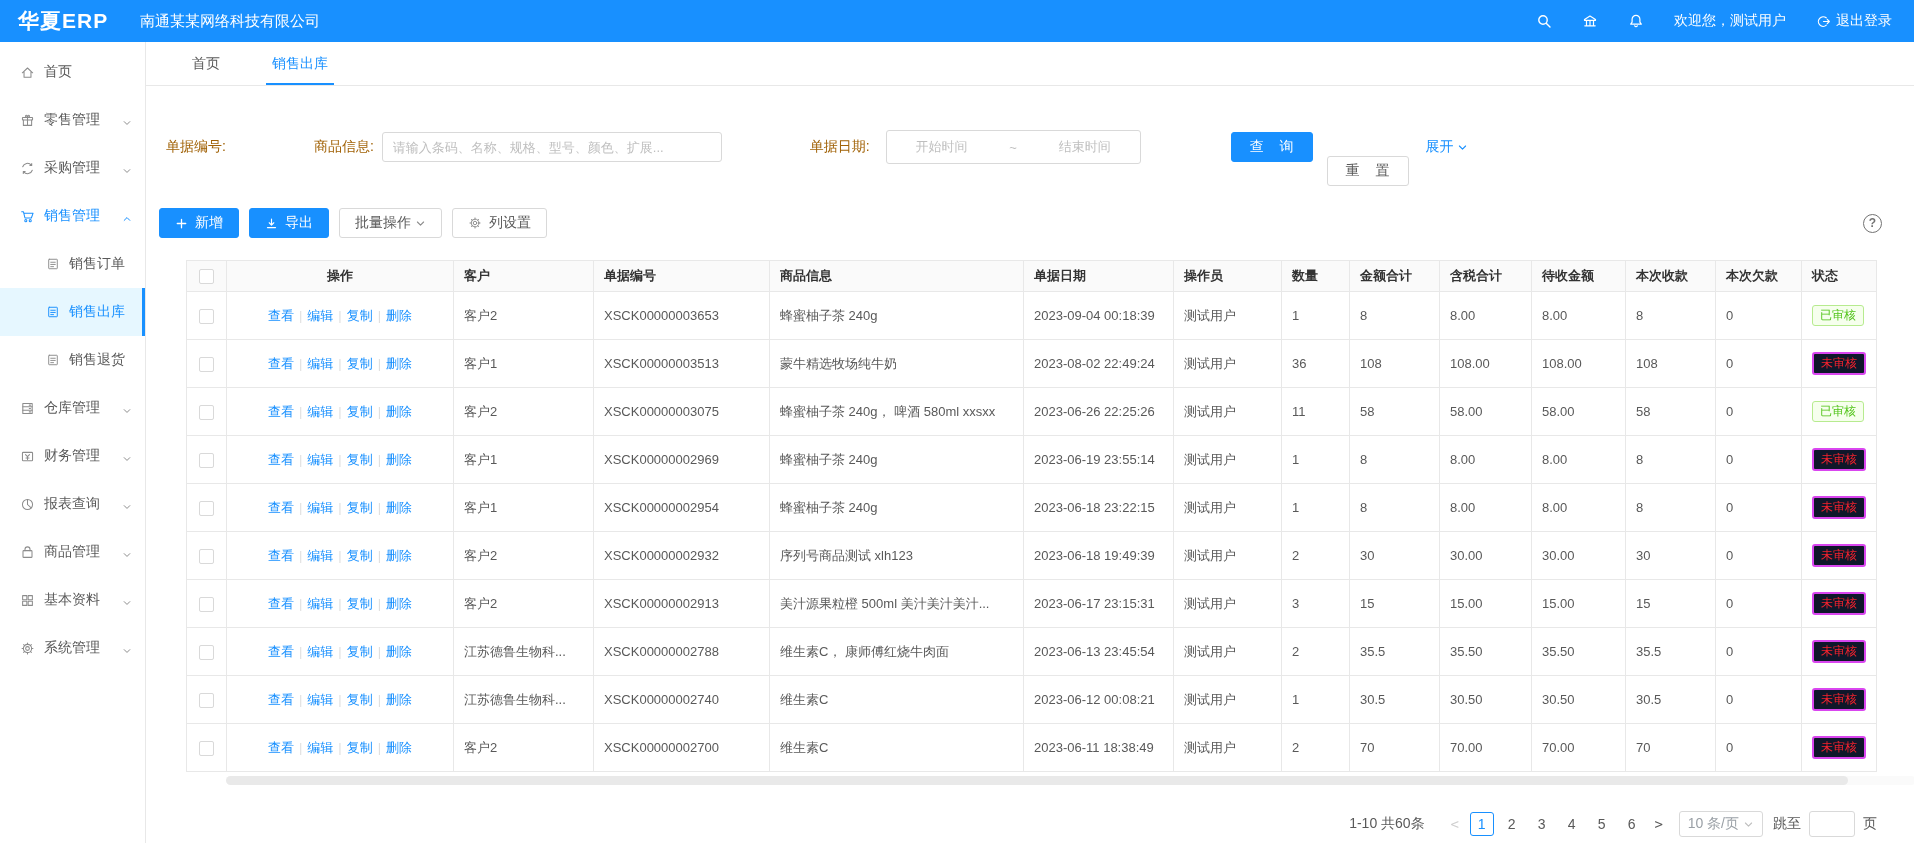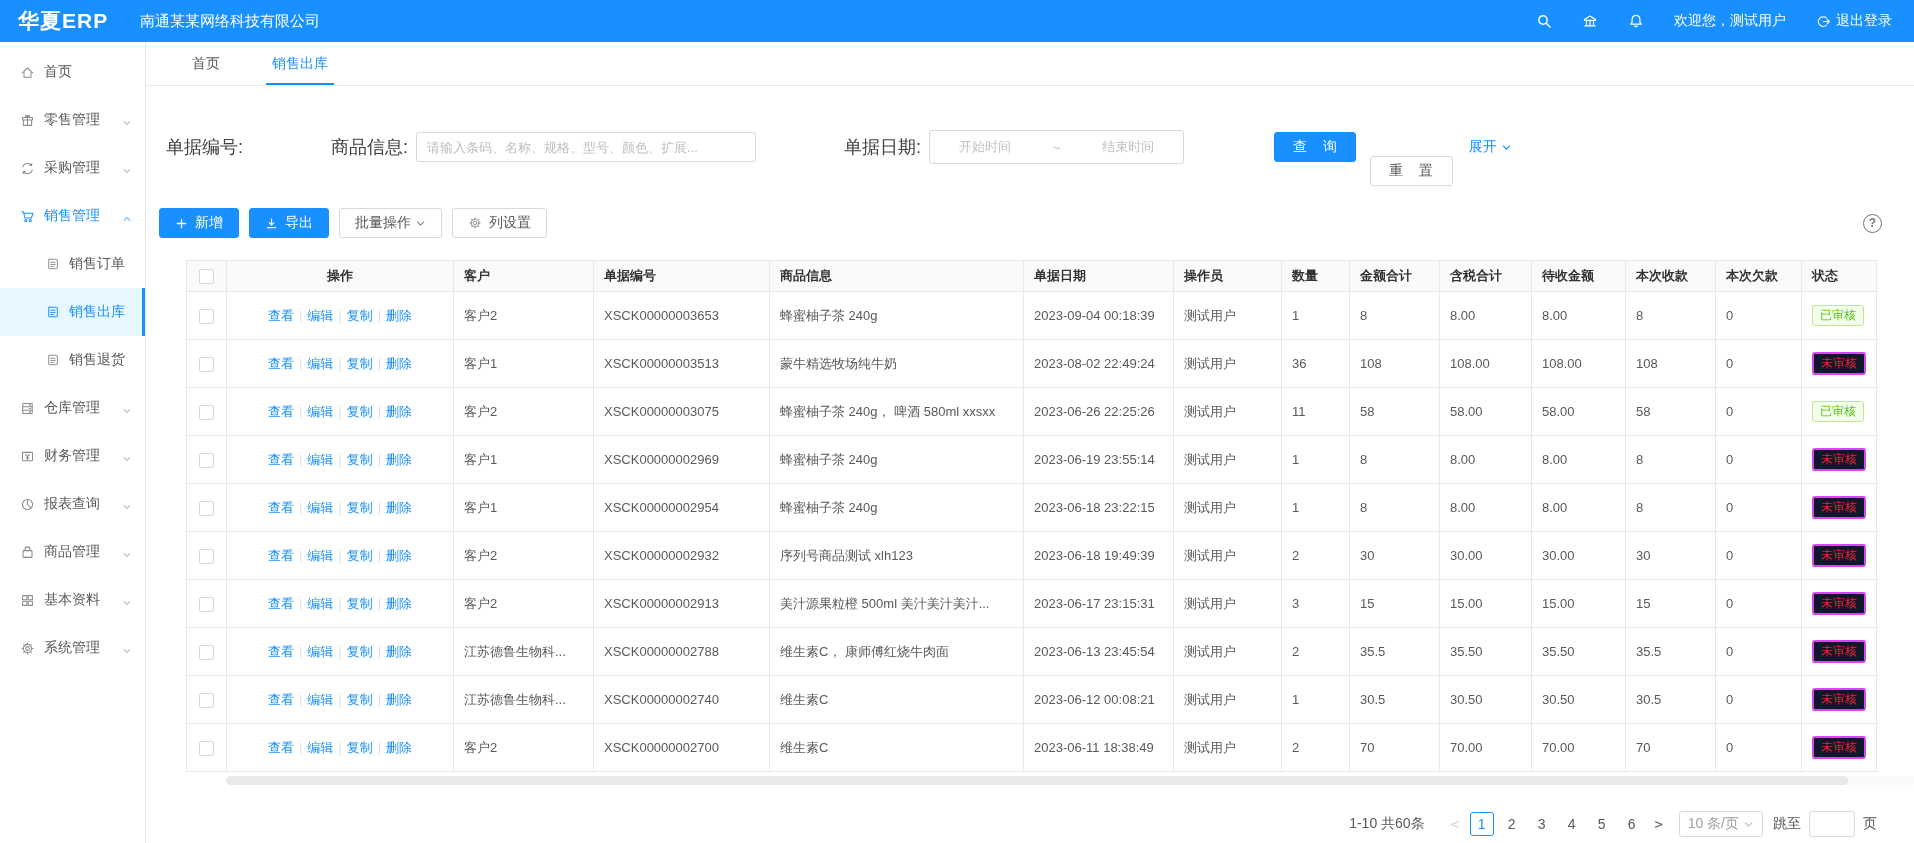--- a/index.html
+++ b/index.html
@@ -38,28 +38,28 @@
   .tabbar { height: 44px; border-bottom: 1px solid #e8e8e8; display: flex; align-items: stretch;
     padding-left: 40px; flex: none; }
   .tab { display: flex; align-items: center; font-size: 14px; color: #595959;
     margin-right: 40px; position: relative; padding: 0 6px; cursor: pointer; }
   .tab.active { color: #1890ff; }
   .tab.active::after { content: ""; position: absolute; left: 0; right: 0; bottom: 0;
     height: 2px; background: #1890ff; }
 
   
   .filter-row { display: flex; align-items: center; padding: 22px 34px 0 20px; }
-  .f-label { font-size: 18px; color: #404040; flex: none; }
+  .f-label { font-size: 14px; color: #a16207; flex: none; }
   .f-input { height: 30px; border: 1px solid #d9d9d9; border-radius: 3px; margin-left: 8px;
     padding: 0 10px; font-size: 13px; color: #595959; outline: none;
     font-family: "Liberation Sans","DejaVu Sans",sans-serif; }
   .f-input::placeholder { color: #bfbfbf; }
   .fg2 { margin-left: 88px; } .fg3 { margin-left: 88px; }
   .date-range { width: 255px; height: 30px; border: 1px solid #d9d9d9; border-radius: 3px;
-    margin-left: 8px; display: flex; align-items: center; justify-content: space-around;
+    margin-left: 16px; display: flex; align-items: center; justify-content: space-around;
     font-size: 13px; color: #bfbfbf; padding: 16px 8px; }
   .btn { height: 30px; border-radius: 3px; font-size: 14px; display: inline-flex;
     align-items: center; justify-content: center; cursor: pointer; border: 1px solid #d9d9d9;
     background: #fff; color: #595959; padding: 0 15px; }
   .btn.primary { background: #1890ff; border-color: #1890ff; color: #fff; }
   .btn-search { margin-left: 90px; letter-spacing: 6px; padding: 0 12px 0 18px; }
   .btn-reset  { margin-left: 14px; letter-spacing: 6px; padding: 0 13px 0 18px; margin-top: 48px; }
   .expand-link { margin-left: 16px; color: #1890ff; font-size: 14px; display: inline-flex;
     align-items: center; cursor: pointer; }
   .chev { width: 11px; height: 11px; display: inline-flex; margin-left: 4px; }

